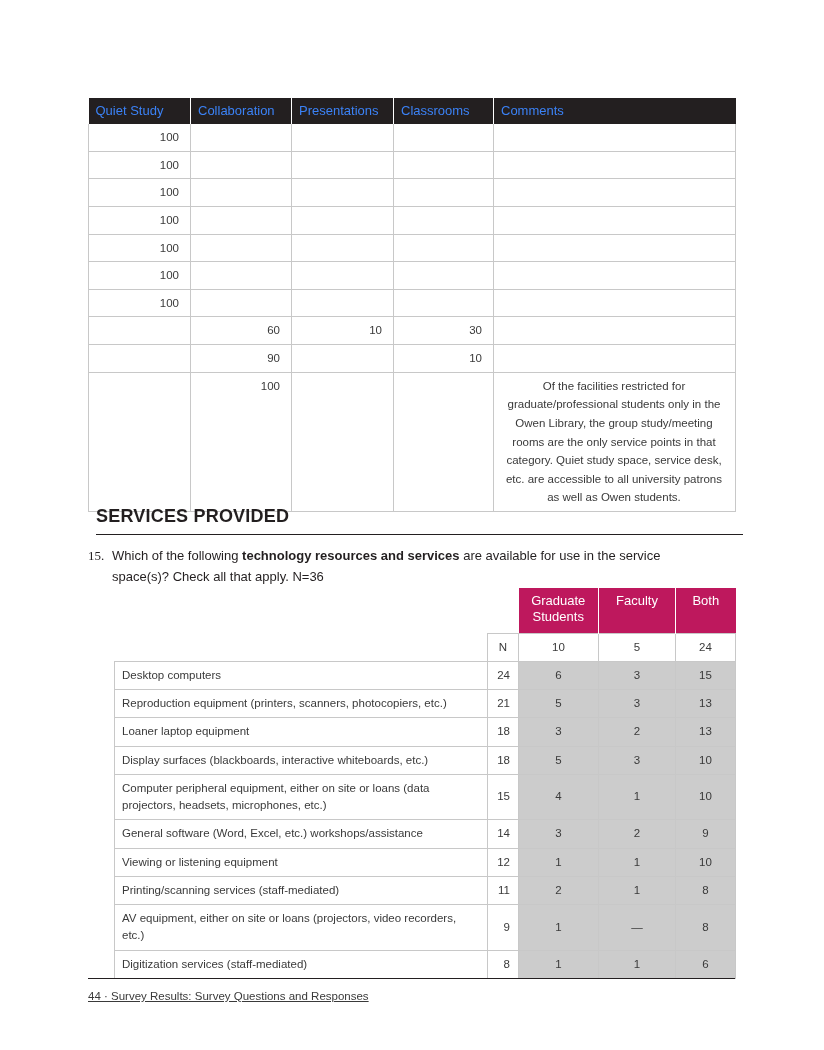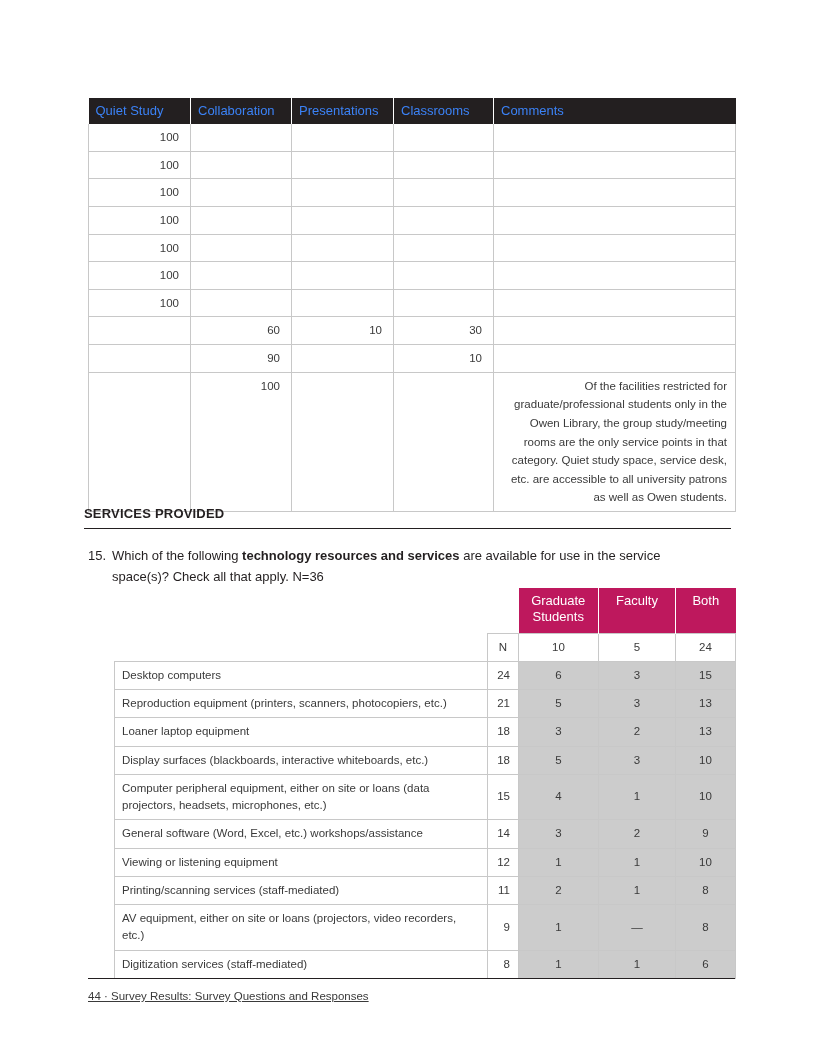--- a/index.html
+++ b/index.html
@@ -53,33 +53,33 @@
     vertical-align: top;
     color: #3a3a3a;
     line-height: 1.62;
     height: 15px;
   }
   .t1 td.num {
     text-align: right;
     padding-right: 11px;
   }
   .t1 td.cmt {
-    text-align: right;
+    text-align: center;
     font-size: 11.5px;
     line-height: 1.62;
   }
   .t1 tr:first-child td { border-top: none; }
 
   
   .section-head {
     position: absolute;
-    left: 84px;
+    left: 96px;
     top: 506px;
     width: 647px;
-    font-size: 13px;
+    font-size: 18px;
     font-weight: bold;
     letter-spacing: 0.2px;
     color: #231f20;
     padding-bottom: 7px;
     border-bottom: 1.6px solid #231f20;
   }
 
   
   .question {
     position: absolute;
@@ -88,20 +88,21 @@
     width: 620px;
     font-size: 13px;
     line-height: 1.58;
     color: #231f20;
   }
   .question .qnum {
     position: absolute;
     left: 0;
     top: 0;
     width: 22px;
+    font-family: Liberation Serif, serif;
   }
   .question .qtext {
     display: block;
     margin-left: 24px;
   }
   .question b { font-weight: bold; }
 
   
   .t2 {
     position: absolute;

